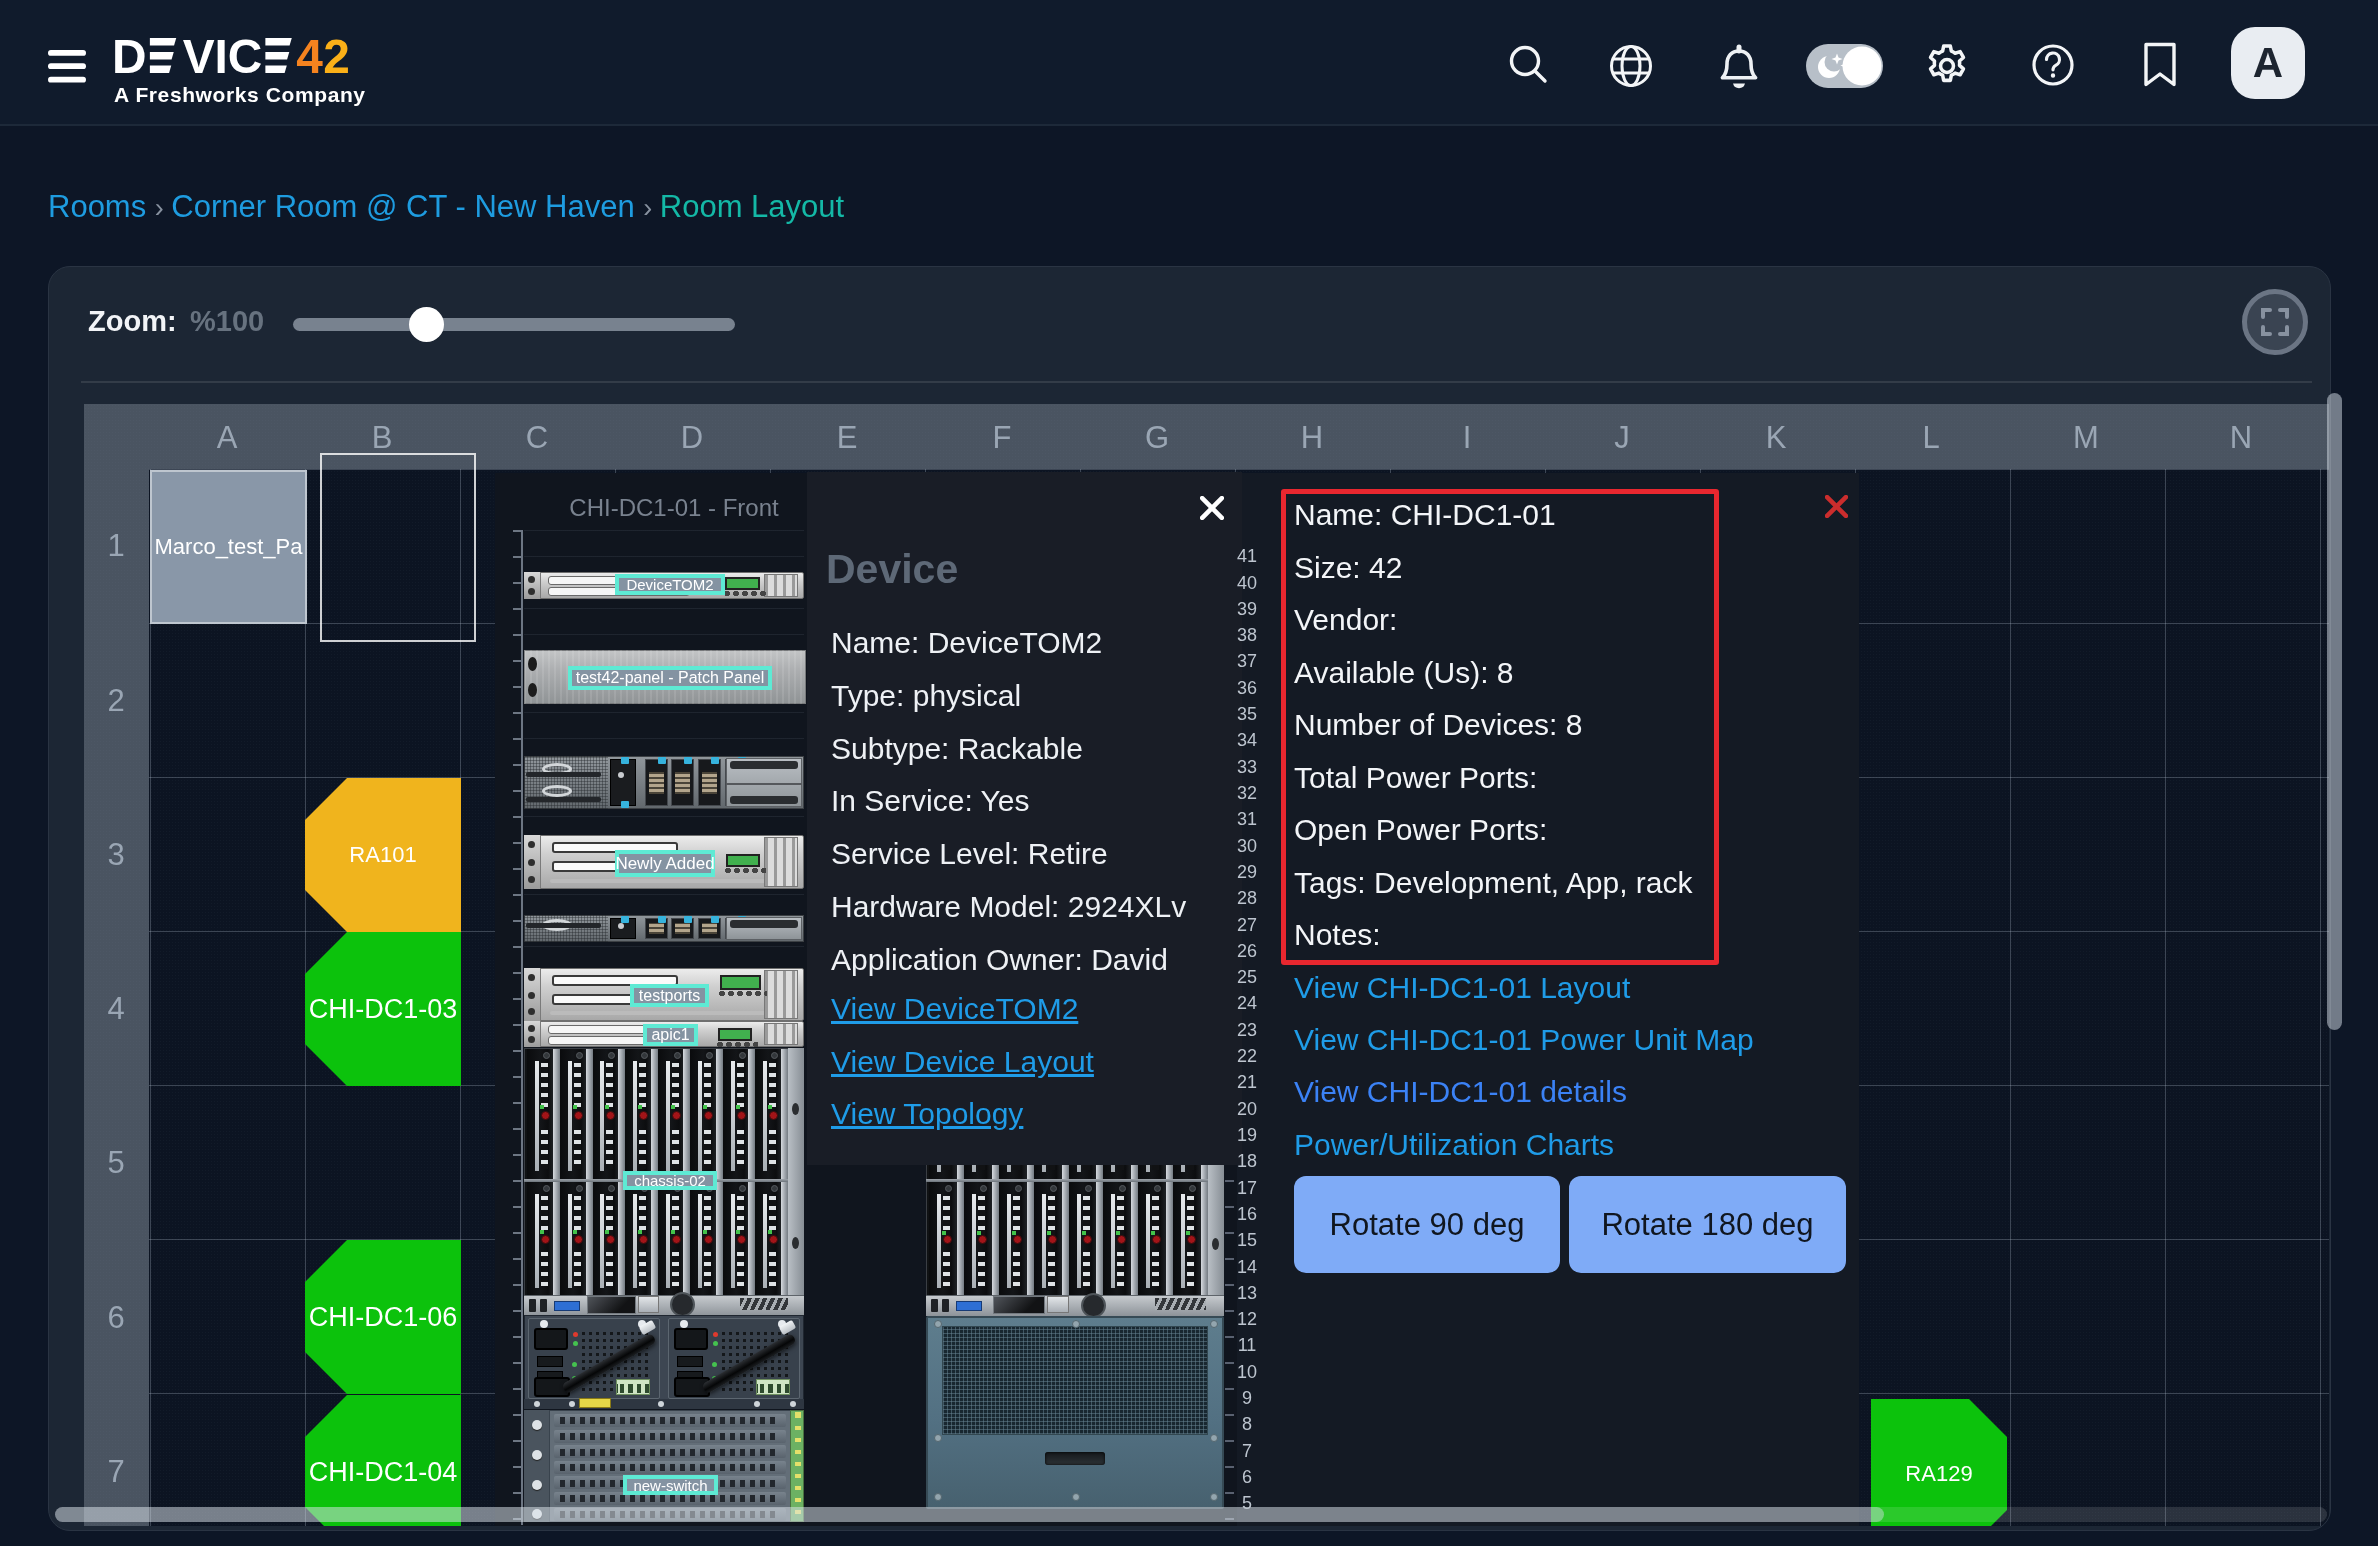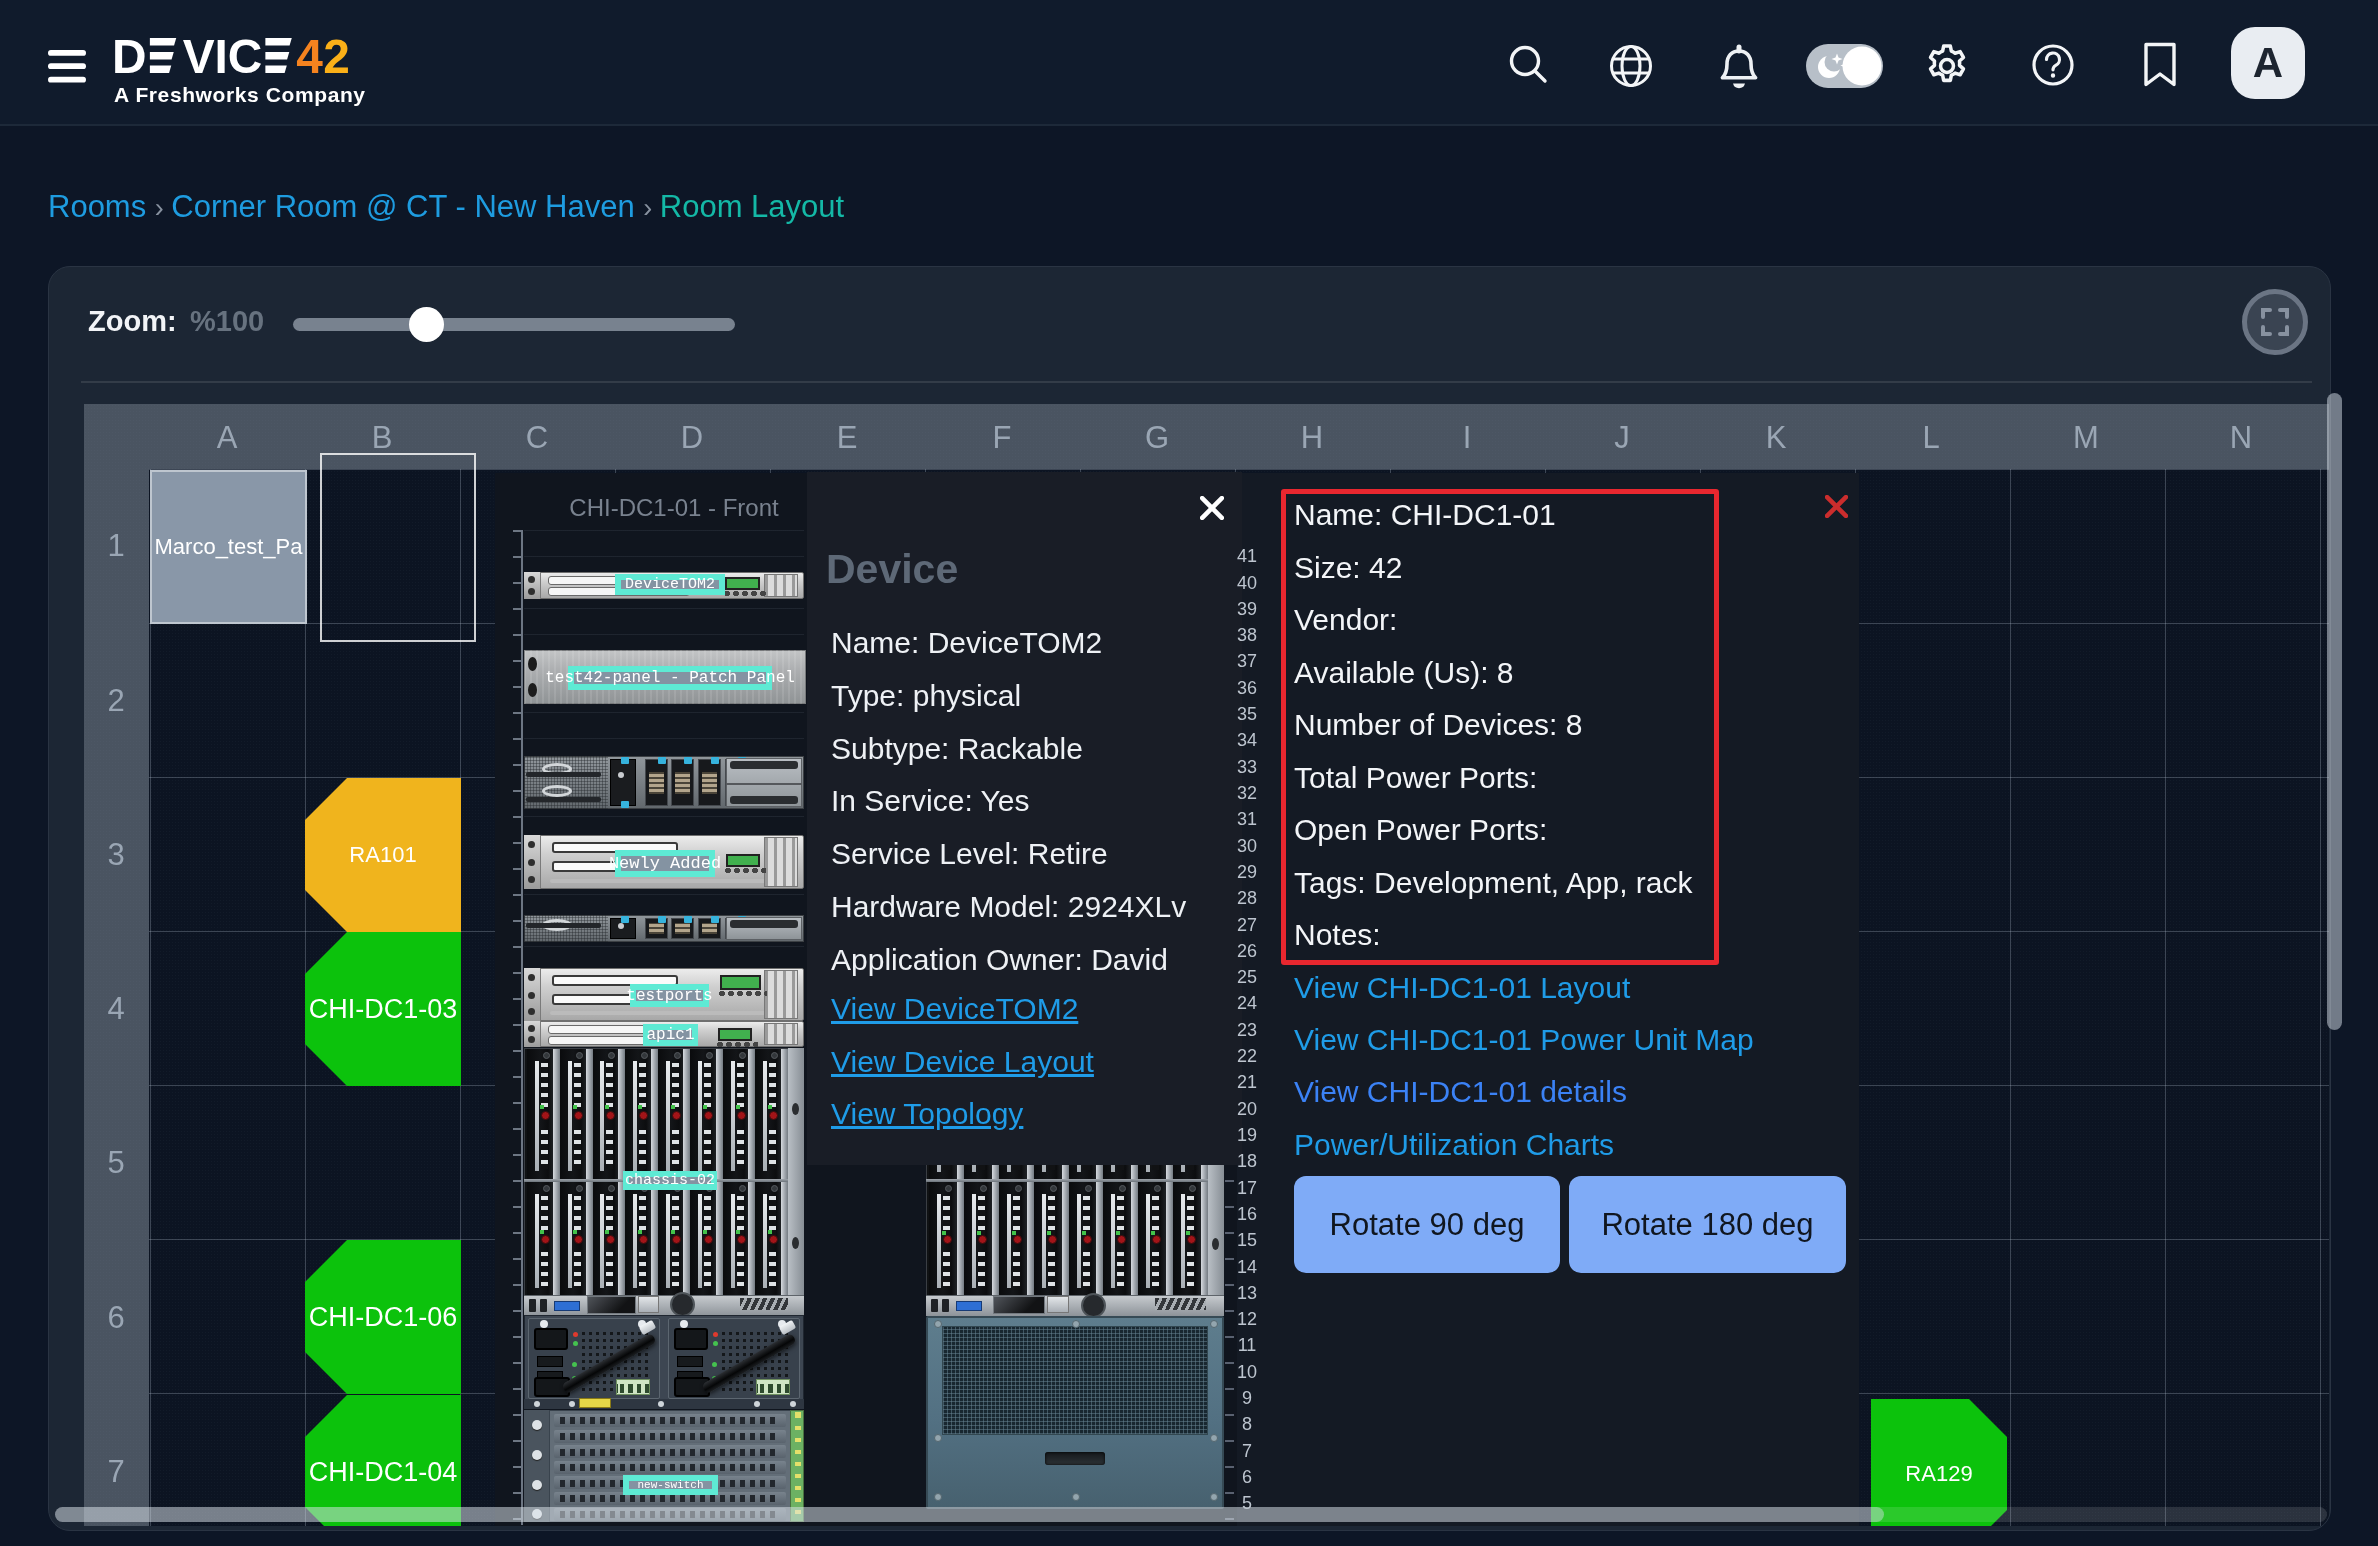--- a/index.html
+++ b/index.html
@@ -1,21 +1,21 @@
 <!DOCTYPE html>
 <html><head>
 <meta charset="utf-8">
 <style>
   html,body{margin:0;padding:0;background:#0b1320;}
   #page{position:relative;width:2378px;height:1546px;overflow:hidden;
     font-family:"Liberation Sans",sans-serif;background:#0d1626;}
   .abs{position:absolute;}
   .flexc{display:flex;align-items:center;justify-content:center;white-space:nowrap;}
-  .chip{position:absolute;background:#8493a2;border:6px solid #5eead4;color:#fff;white-space:nowrap;
-    display:flex;align-items:center;justify-content:center;box-sizing:border-box;font-family:Liberation Mono, monospace;}
+  .chip{position:absolute;background:#8493a2;border:4px solid #5eead4;color:#fff;white-space:nowrap;
+    display:flex;align-items:center;justify-content:center;box-sizing:border-box;}
 </style>
 </head>
 <body>
 <div id="page">
 
   <div class="abs" style="left:0;top:0;width:2378px;height:126px;background:#101b2c;border-bottom:2px solid #1d2939;box-sizing:border-box;"></div>
 
   <svg class="abs" style="left:48px;top:48px;" width="40" height="38" viewBox="0 0 40 38">
     <rect x="0" y="2" width="38" height="5.8" rx="2.9" fill="#fff"></rect>
     <rect x="0" y="15.3" width="38" height="5.8" rx="2.9" fill="#fff"></rect>
@@ -461,21 +461,21 @@
       <div class="abs" style="left:560px;top:1449px;width:218px;height:7px;background-image:repeating-linear-gradient(90deg,#22272d 0 5px,transparent 5px 10px);"></div>
       <div class="abs" style="left:554px;top:1461px;width:232px;height:13px;background:linear-gradient(180deg,#78838d,#59636d);border-radius:2px;"></div>
       <div class="abs" style="left:560px;top:1464px;width:218px;height:7px;background-image:repeating-linear-gradient(90deg,#22272d 0 5px,transparent 5px 10px);"></div>
       <div class="abs" style="left:554px;top:1476px;width:232px;height:13px;background:linear-gradient(180deg,#78838d,#59636d);border-radius:2px;"></div>
       <div class="abs" style="left:560px;top:1480px;width:218px;height:7px;background-image:repeating-linear-gradient(90deg,#22272d 0 5px,transparent 5px 10px);"></div>
       <div class="abs" style="left:554px;top:1492px;width:232px;height:13px;background:linear-gradient(180deg,#78838d,#59636d);border-radius:2px;"></div>
       <div class="abs" style="left:560px;top:1495px;width:218px;height:7px;background-image:repeating-linear-gradient(90deg,#22272d 0 5px,transparent 5px 10px);"></div>
       <div class="abs" style="left:554px;top:1508px;width:232px;height:13px;background:linear-gradient(180deg,#78838d,#59636d);border-radius:2px;"></div>
       <div class="abs" style="left:560px;top:1511px;width:218px;height:7px;background-image:repeating-linear-gradient(90deg,#22272d 0 5px,transparent 5px 10px);"></div>
       <div class="abs" style="left:790px;top:1410px;width:14px;height:112px;background:#6cb163;background-image:repeating-linear-gradient(to bottom,#e4e06a 0 4px,transparent 4px 12px);background-position:4px 3px;background-size:6px auto;background-repeat:repeat-y;border:1px solid #49703f;box-sizing:border-box;"></div>
-      <div class="chip" style="left:623px;top:1475px;width:95px;height:20px;font-size:11px;">new-switch</div>
+      <div class="chip" style="left:623px;top:1475px;width:95px;height:20px;font-size:15px;">new-switch</div>
     </div>
 
   <div id="rightrack">
       <div class="abs" style="left:926px;top:1049px;width:298px;height:267px;background:#101214;border:1px solid #3a3e44;box-sizing:border-box;"></div>
       <div class="abs" style="left:1208px;top:1049px;width:16px;height:267px;background:linear-gradient(90deg,#b9bfc5,#878e95);"></div>
       <div class="abs" style="left:1212px;top:1103px;width:7px;height:12px;border-radius:50%;background:#2a2d30;"></div>
       <div class="abs" style="left:1212px;top:1238px;width:7px;height:12px;border-radius:50%;background:#2a2d30;"></div>
       <div class="abs" style="left:929px;top:1050px;width:35px;height:130px;background:linear-gradient(90deg,#0a0b0d 0%,#131518 40%,#0c0d0f 64%,#1f2226 80%,#0c0d0f 100%);"></div>
       <div class="abs" style="left:957px;top:1050px;width:7px;height:130px;background:linear-gradient(90deg,#d6dadf,#9ba1a8 60%,#747b82);"></div>
       <div class="abs" style="left:937px;top:1062px;width:4px;height:110px;background:linear-gradient(180deg,#e8ebee,#a9afb5);"></div>

